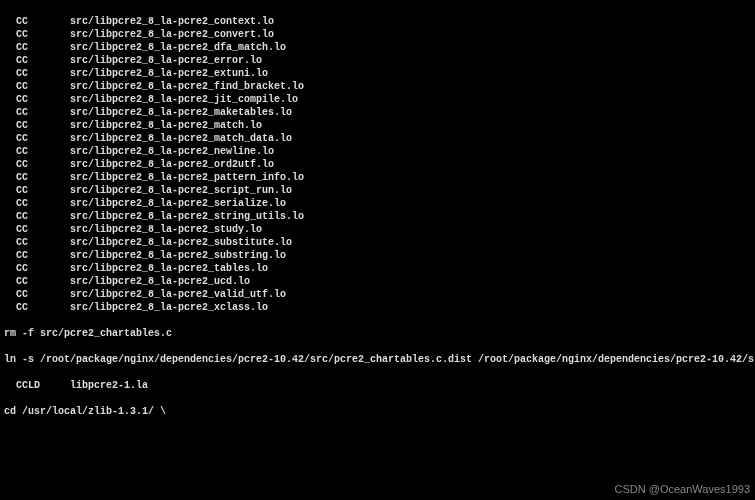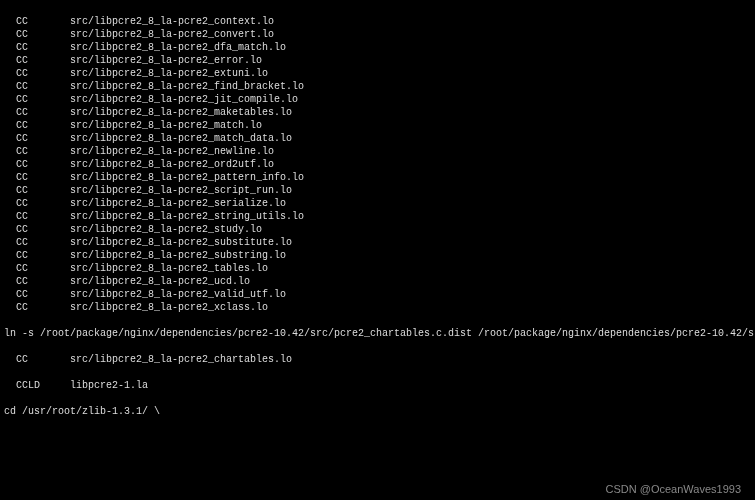--- a/index.html
+++ b/index.html
@@ -12,39 +12,39 @@
     line-height: 13px;
     width: 755px;
     height: 500px;
     overflow: hidden;
     position: relative;
   }
   .terminal {
     padding: 2px 4px;
     white-space: pre;
   }
-  .line { white-space: pre; }
+  .line { white-space: pre; font-weight: bold; }
   .watermark {
     position: absolute;
-    right: 14px;
+    right: 5px;
     bottom: 4px;
     color: #888;
     font-family: Arial, sans-serif;
     font-size: 11px;
   }
 </style>
 </head>
 <body>
 
 <div class="terminal">
 <div id="cc-block"><div class="line">  CC       src/libpcre2_8_la-pcre2_context.lo</div><div class="line">  CC       src/libpcre2_8_la-pcre2_convert.lo</div><div class="line">  CC       src/libpcre2_8_la-pcre2_dfa_match.lo</div><div class="line">  CC       src/libpcre2_8_la-pcre2_error.lo</div><div class="line">  CC       src/libpcre2_8_la-pcre2_extuni.lo</div><div class="line">  CC       src/libpcre2_8_la-pcre2_find_bracket.lo</div><div class="line">  CC       src/libpcre2_8_la-pcre2_jit_compile.lo</div><div class="line">  CC       src/libpcre2_8_la-pcre2_maketables.lo</div><div class="line">  CC       src/libpcre2_8_la-pcre2_match.lo</div><div class="line">  CC       src/libpcre2_8_la-pcre2_match_data.lo</div><div class="line">  CC       src/libpcre2_8_la-pcre2_newline.lo</div><div class="line">  CC       src/libpcre2_8_la-pcre2_ord2utf.lo</div><div class="line">  CC       src/libpcre2_8_la-pcre2_pattern_info.lo</div><div class="line">  CC       src/libpcre2_8_la-pcre2_script_run.lo</div><div class="line">  CC       src/libpcre2_8_la-pcre2_serialize.lo</div><div class="line">  CC       src/libpcre2_8_la-pcre2_string_utils.lo</div><div class="line">  CC       src/libpcre2_8_la-pcre2_study.lo</div><div class="line">  CC       src/libpcre2_8_la-pcre2_substitute.lo</div><div class="line">  CC       src/libpcre2_8_la-pcre2_substring.lo</div><div class="line">  CC       src/libpcre2_8_la-pcre2_tables.lo</div><div class="line">  CC       src/libpcre2_8_la-pcre2_ucd.lo</div><div class="line">  CC       src/libpcre2_8_la-pcre2_valid_utf.lo</div><div class="line">  CC       src/libpcre2_8_la-pcre2_xclass.lo</div></div>
+<div class="line">rm -f src/pcre2_chartables.c</div>
 <div class="line">ln -s /root/package/nginx/dependencies/pcre2-10.42/src/pcre2_chartables.c.dist /root/package/nginx/dependencies/pcre2-10.42/src/pcre2_cha</div>
-<div class="line">  CC       src/libpcre2_8_la-pcre2_chartables.lo</div>
 <div class="line">  CCLD     libpcre2-1.la</div>
-<div class="line">cd /usr/root/zlib-1.3.1/ \</div>
+<div class="line">cd /usr/local/zlib-1.3.1/ \</div>
 
 
 
 
 
 
 
 
 
 

